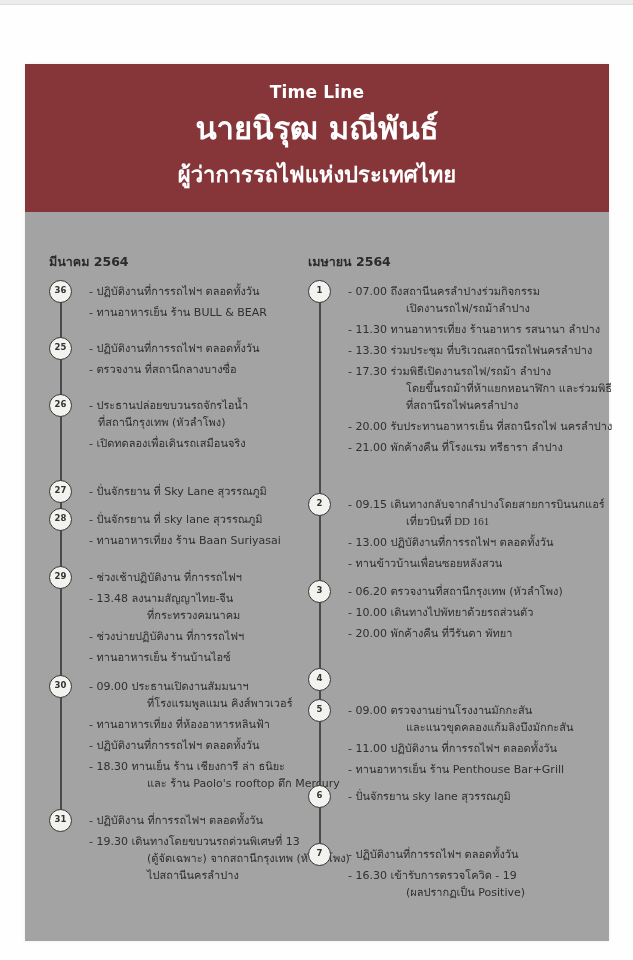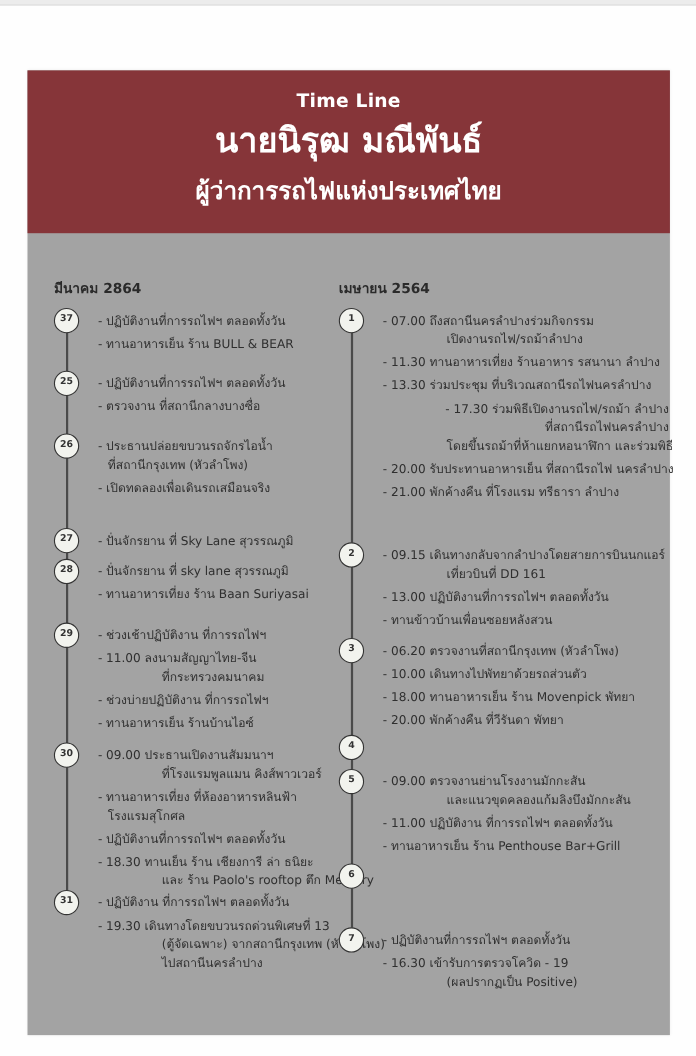--- a/index.html
+++ b/index.html
@@ -30,25 +30,25 @@
 <div class="topbar"></div>
 
 <div class="card">
   <div class="header">
     <div class="kicker">Time Line</div>
     <div class="name">นายนิรุฒ มณีพันธ์</div>
     <div class="role">ผู้ว่าการรถไฟแห่งประเทศไทย</div>
   </div>
 
   <div class="col col-left">
-    <div class="month">มีนาคม 2864</div>
+    <div class="month">มีนาคม 2564</div>
     <div class="timeline" id="tl-0">
         <div class="rail" style="top: 8px; height: 528px;"></div>
         <div class="day" style="position: absolute; left: 0px; top: 3px; width: 100%;">
-          <div class="badge" style="top: -3px;">37</div>
+          <div class="badge" style="top: -3px;">36</div>
           <div class="item" style="margin-bottom: 4px;"><span>- ปฏิบัติงานที่การรถไฟฯ ตลอดทั้งวัน</span></div>
           <div class="item" style="margin-bottom: 4px;"><span>- ทานอาหารเย็น ร้าน BULL &amp; BEAR</span></div>
         </div>
         <div class="day" style="position: absolute; left: 0px; top: 60px; width: 100%;">
           <div class="badge" style="top: -3px;">25</div>
           <div class="item" style="margin-bottom: 4px;"><span>- ปฏิบัติงานที่การรถไฟฯ ตลอดทั้งวัน</span></div>
           <div class="item" style="margin-bottom: 4px;"><span>- ตรวจงาน ที่สถานีกลางบางซื่อ</span></div>
         </div>
         <div class="day" style="position: absolute; left: 0px; top: 117px; width: 100%;">
           <div class="badge" style="top: -3px;">26</div>
@@ -60,76 +60,76 @@
           <div class="item" style="margin-bottom: 4px;"><span>- ปั่นจักรยาน ที่ Sky Lane สุวรรณภูมิ</span></div>
         </div>
         <div class="day" style="position: absolute; left: 0px; top: 231px; width: 100%;">
           <div class="badge" style="top: -3px;">28</div>
           <div class="item" style="margin-bottom: 4px;"><span>- ปั่นจักรยาน ที่ sky lane สุวรรณภูมิ</span></div>
           <div class="item" style="margin-bottom: 4px;"><span>- ทานอาหารเที่ยง ร้าน Baan Suriyasai</span></div>
         </div>
         <div class="day" style="position: absolute; left: 0px; top: 289px; width: 100%;">
           <div class="badge" style="top: -3px;">29</div>
           <div class="item" style="margin-bottom: 4px;"><span>- ช่วงเช้าปฏิบัติงาน ที่การรถไฟฯ</span></div>
-          <div class="item" style="margin-bottom: 4px;"><span>- 11.00  ลงนามสัญญาไทย-จีน</span><span class="cont" style="padding-left: 58px;">ที่กระทรวงคมนาคม</span></div>
+          <div class="item" style="margin-bottom: 4px;"><span>- 13.48  ลงนามสัญญาไทย-จีน</span><span class="cont" style="padding-left: 58px;">ที่กระทรวงคมนาคม</span></div>
           <div class="item" style="margin-bottom: 4px;"><span>- ช่วงบ่ายปฏิบัติงาน ที่การรถไฟฯ</span></div>
           <div class="item" style="margin-bottom: 4px;"><span>- ทานอาหารเย็น ร้านบ้านไอซ์</span></div>
         </div>
         <div class="day" style="position: absolute; left: 0px; top: 398px; width: 100%;">
           <div class="badge" style="top: -3px;">30</div>
           <div class="item" style="margin-bottom: 4px;"><span>- 09.00  ประธานเปิดงานสัมมนาฯ</span><span class="cont" style="padding-left: 58px;">ที่โรงแรมพูลแมน คิงส์พาวเวอร์</span></div>
-          <div class="item" style="margin-bottom: 4px;"><span>- ทานอาหารเที่ยง ที่ห้องอาหารหลินฟ้า</span><span class="cont" style="padding-left: 9px;">โรงแรมสุโกศล</span></div>
+          <div class="item" style="margin-bottom: 4px;"><span>- ทานอาหารเที่ยง ที่ห้องอาหารหลินฟ้า</span></div>
           <div class="item" style="margin-bottom: 4px;"><span>- ปฏิบัติงานที่การรถไฟฯ ตลอดทั้งวัน</span></div>
           <div class="item" style="margin-bottom: 4px;"><span>- 18.30  ทานเย็น ร้าน เชียงการี ล่า ธนิยะ</span><span class="cont" style="padding-left: 58px;">และ ร้าน Paolo's rooftop ตึก Mercury</span></div>
         </div>
         <div class="day" style="position: absolute; left: 0px; top: 532px; width: 100%;">
           <div class="badge" style="top: -3px;">31</div>
           <div class="item" style="margin-bottom: 4px;"><span>- ปฏิบัติงาน ที่การรถไฟฯ ตลอดทั้งวัน</span></div>
           <div class="item" style="margin-bottom: 4px;"><span>- 19.30 เดินทางโดยขบวนรถด่วนพิเศษที่ 13</span><span class="cont" style="padding-left: 58px;">(ตู้จัดเฉพาะ) จากสถานีกรุงเทพ (หัวลำโพง)</span><span class="cont" style="padding-left: 58px;">ไปสถานีนครลำปาง</span></div>
         </div>
       </div>
   </div>
 
   <div class="col col-right">
     <div class="month">เมษายน 2564</div>
     <div class="timeline" id="tl-1">
         <div class="rail" style="top: 8px; height: 562px;"></div>
         <div class="day" style="position: absolute; left: 0px; top: 3px; width: 100%;">
           <div class="badge" style="top: -3px;">1</div>
           <div class="item" style="margin-bottom: 4px;"><span>- 07.00   ถึงสถานีนครลำปางร่วมกิจกรรม</span><span class="cont" style="padding-left: 58px;">เปิดงานรถไฟ/รถม้าลำปาง</span></div>
           <div class="item" style="margin-bottom: 4px;"><span>- 11.30   ทานอาหารเที่ยง ร้านอาหาร รสนานา   ลำปาง</span></div>
           <div class="item" style="margin-bottom: 4px;"><span>- 13.30   ร่วมประชุม ที่บริเวณสถานีรถไฟนครลำปาง</span></div>
-          <div class="item" style="margin-bottom: 4px; text-align: right;"><span>- 17.30   ร่วมพิธีเปิดงานรถไฟ/รถม้า ลำปาง</span><span class="cont" style="padding-left: 58px;">ที่สถานีรถไฟนครลำปาง</span><span class="cont" style="padding-left: 58px;">โดยขึ้นรถม้าที่ห้าแยกหอนาฬิกา และร่วมพิธี</span></div>
+          <div class="item" style="margin-bottom: 4px;"><span>- 17.30   ร่วมพิธีเปิดงานรถไฟ/รถม้า ลำปาง</span><span class="cont" style="padding-left: 58px;">โดยขึ้นรถม้าที่ห้าแยกหอนาฬิกา และร่วมพิธี</span><span class="cont" style="padding-left: 58px;">ที่สถานีรถไฟนครลำปาง</span></div>
           <div class="item" style="margin-bottom: 4px;"><span>- 20.00   รับประทานอาหารเย็น ที่สถานีรถไฟ นครลำปาง</span></div>
           <div class="item" style="margin-bottom: 4px;"><span>- 21.00   พักค้างคืน ที่โรงแรม ทรีธารา ลำปาง</span></div>
         </div>
         <div class="day" style="position: absolute; left: 0px; top: 216px; width: 100%;">
           <div class="badge" style="top: -3px;">2</div>
-          <div class="item" style="margin-bottom: 4px;"><span>- 09.15   เดินทางกลับจากลำปางโดยสายการบินนกแอร์</span><span class="cont" style="padding-left: 58px;">เที่ยวบินที่ DD 161</span></div>
+          <div class="item" style="margin-bottom: 4px;"><span>- 09.15   เดินทางกลับจากลำปางโดยสายการบินนกแอร์</span><span class="cont" style="padding-left: 58px; font-family: Liberation Serif, serif;">เที่ยวบินที่ DD 161</span></div>
           <div class="item" style="margin-bottom: 4px;"><span>- 13.00   ปฏิบัติงานที่การรถไฟฯ ตลอดทั้งวัน</span></div>
           <div class="item" style="margin-bottom: 4px;"><span>-  ทานข้าวบ้านเพื่อนซอยหลังสวน</span></div>
         </div>
         <div class="day" style="position: absolute; left: 0px; top: 303px; width: 100%;">
           <div class="badge" style="top: -3px;">3</div>
           <div class="item" style="margin-bottom: 4px;"><span>- 06.20   ตรวจงานที่สถานีกรุงเทพ (หัวลำโพง)</span></div>
           <div class="item" style="margin-bottom: 4px;"><span>- 10.00   เดินทางไปพัทยาด้วยรถส่วนตัว</span></div>
-          <div class="item" style="margin-bottom: 4px;"><span>- 18.00   ทานอาหารเย็น ร้าน Movenpick  พัทยา</span></div>
           <div class="item" style="margin-bottom: 4px;"><span>- 20.00   พักค้างคืน ที่วีรันดา พัทยา</span></div>
         </div>
         <div class="day" style="position: absolute; left: 0px; top: 391px; width: 100%;">
           <div class="badge" style="top: -3px;">4</div>
         </div>
         <div class="day" style="position: absolute; left: 0px; top: 422px; width: 100%;">
           <div class="badge" style="top: -3px;">5</div>
           <div class="item" style="margin-bottom: 4px;"><span>- 09.00   ตรวจงานย่านโรงงานมักกะสัน</span><span class="cont" style="padding-left: 58px;">และแนวขุดคลองแก้มลิงบึงมักกะสัน</span></div>
           <div class="item" style="margin-bottom: 4px;"><span>- 11.00   ปฏิบัติงาน ที่การรถไฟฯ ตลอดทั้งวัน</span></div>
           <div class="item" style="margin-bottom: 4px;"><span>- ทานอาหารเย็น ร้าน Penthouse Bar+Grill</span></div>
         </div>
         <div class="day" style="position: absolute; left: 0px; top: 508px; width: 100%;">
           <div class="badge" style="top: -3px;">6</div>
+          <div class="item" style="margin-bottom: 4px;"><span>-  ปั่นจักรยาน sky lane สุวรรณภูมิ</span></div>
         </div>
         <div class="day" style="position: absolute; left: 0px; top: 566px; width: 100%;">
           <div class="badge" style="top: -3px;">7</div>
           <div class="item" style="margin-bottom: 4px;"><span>-  ปฏิบัติงานที่การรถไฟฯ ตลอดทั้งวัน</span></div>
           <div class="item" style="margin-bottom: 4px;"><span>-  16.30   เข้ารับการตรวจโควิด - 19</span><span class="cont" style="padding-left: 58px;">(ผลปรากฏเป็น Positive)</span></div>
         </div>
       </div>
   </div>
 </div>
 

